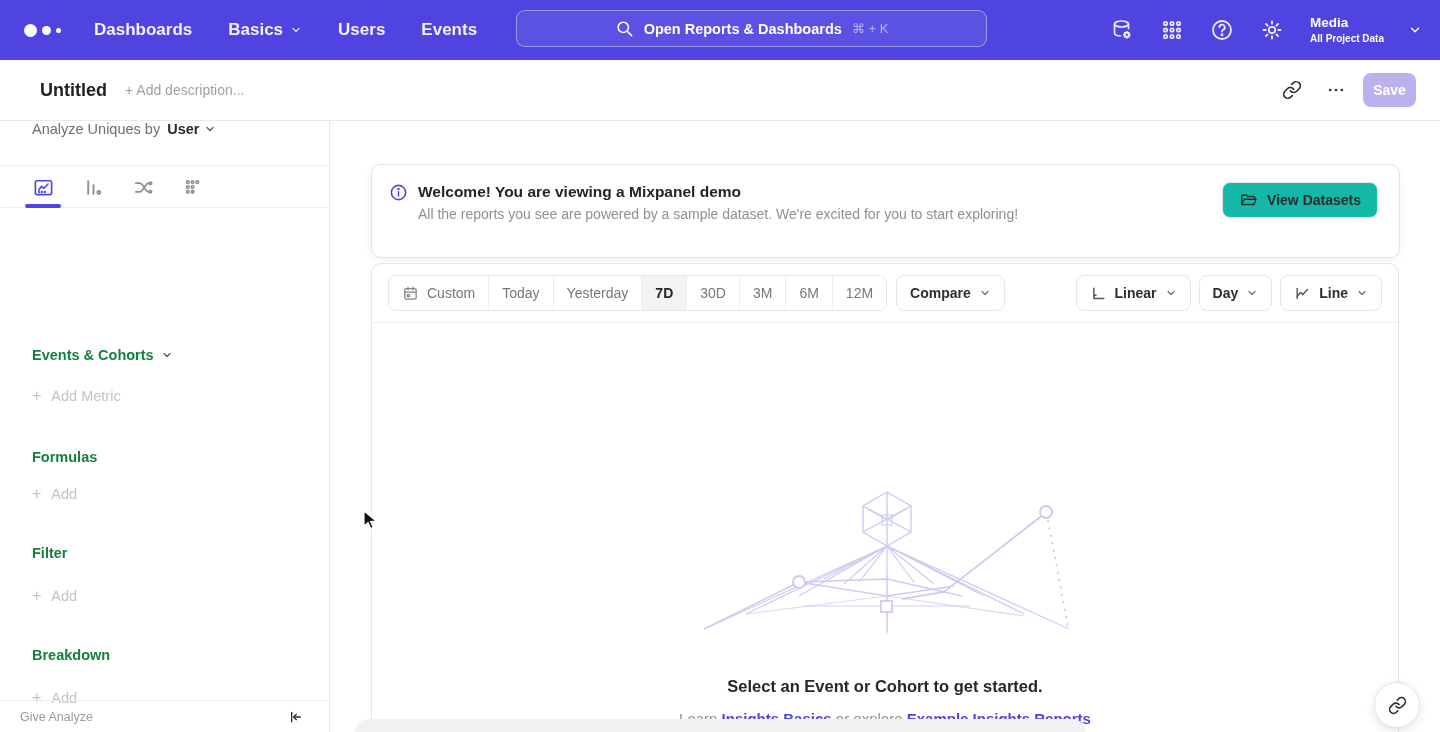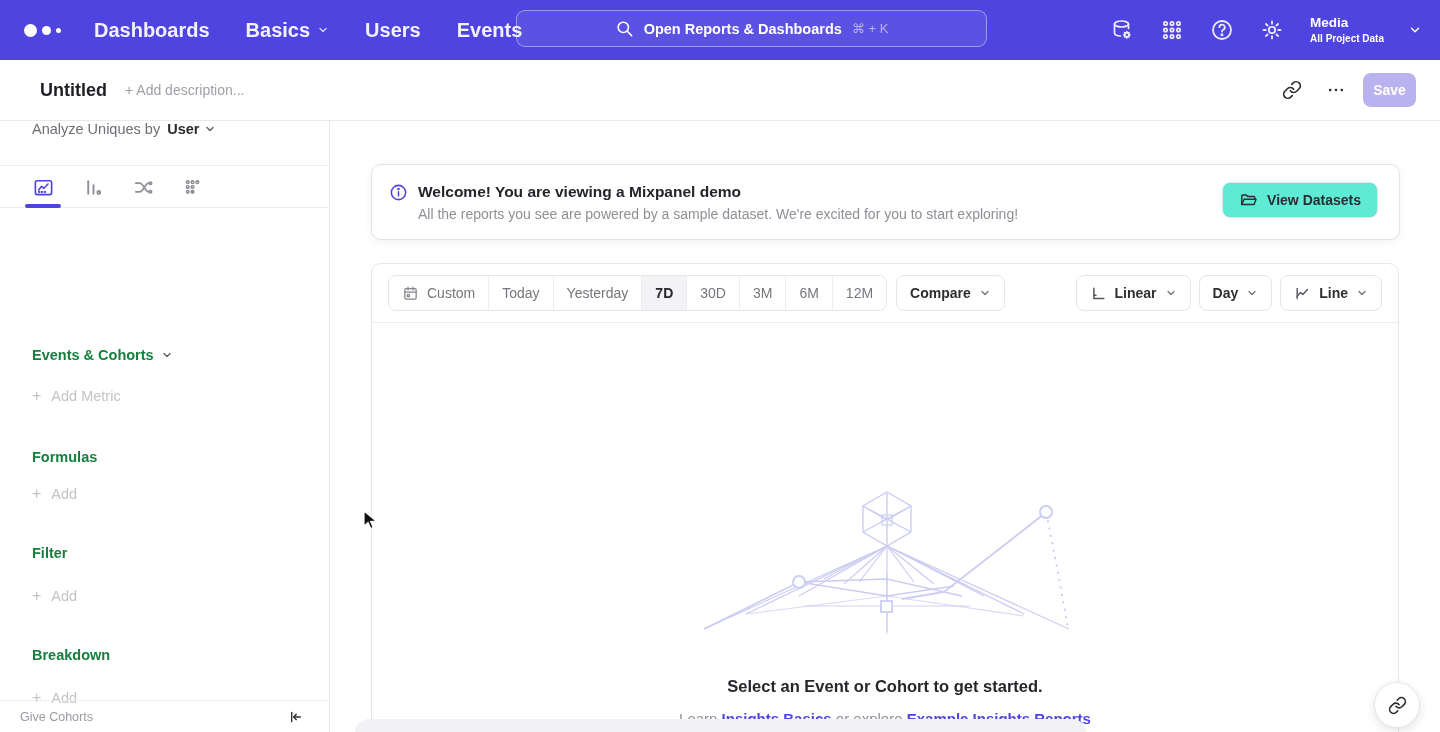--- a/index.html
+++ b/index.html
@@ -7,21 +7,21 @@
     font-family:"Liberation Sans","DejaVu Sans",sans-serif; }
   svg { display:block; }
 
   
   .topnav { position:absolute; left:0; top:0; width:1440px; height:60px;
     background:#4f44e0; display:flex; align-items:center; }
   .logo { display:flex; align-items:center; gap:5px; margin-left:24px; width:46px; }
   .logo i { background:#fff; border-radius:50%; display:block; }
   .logo .d1{width:13px;height:13px;} .logo .d2{width:9px;height:9px;} .logo .d3{width:5px;height:5px;}
   .nav-items { display:flex; align-items:center; gap:36px; margin-left:24px; }
-  .nav-item { color:#f2f1fd; font-size:20px; font-weight:600; display:flex; align-items:center; gap:7px; cursor:pointer; }
+  .nav-item { color:#f2f1fd; font-size:17px; font-weight:600; display:flex; align-items:center; gap:7px; cursor:pointer; }
   .nav-item svg { opacity:.85; }
   .global-search { position:absolute; left:516px; top:10px; width:471px; height:37px;
     border:1px solid rgba(255,255,255,.42); border-radius:9px; background:rgba(255,255,255,.07);
     display:flex; align-items:center; justify-content:center; gap:10px; color:#fff; cursor:pointer; }
   .global-search .q { font-size:14.5px; font-weight:700; }
   .global-search .kbd { font-size:13px; color:rgba(255,255,255,.55); font-weight:400; }
   .topnav-right { position:absolute; right:18px; top:0; height:60px; display:flex; align-items:center; gap:26px; color:#eceafc; }
   .tn-icon { cursor:pointer; display:flex; }
   .project-switcher { display:flex; align-items:center; gap:24px; cursor:pointer; }
   .project-name { color:#fff; font-size:13.5px; font-weight:700; line-height:17px; }
@@ -54,29 +54,29 @@
   .sb-section-title { position:absolute; left:32px; font-size:14.5px; font-weight:700; color:#15803d;
     display:flex; align-items:center; gap:7px; }
   .sb-add { position:absolute; left:32px; font-size:14.5px; color:#c3c3c8; display:flex; align-items:center; gap:10px; cursor:pointer; }
   .sb-add .plus { font-size:16px; }
   .sidebar-footer { position:absolute; left:0; bottom:0; width:100%; height:32px; border-top:1px solid #ededf0;
     display:flex; align-items:center; justify-content:space-between; padding:0 26px 0 20px; }
   .give-feedback { font-size:12.5px; color:#9a9aa0; cursor:pointer; }
   .collapse-btn { color:#2c2c31; cursor:pointer; display:flex; }
 
   
-  .banner { position:absolute; left:371px; top:164px; width:1029px; height:76px; background:#fff;
+  .banner { position:absolute; left:371px; top:164px; width:1029px; height:94px; background:#fff;
     border:1px solid #e4e4e8; border-radius:10px; box-shadow:0 2px 8px rgba(30,30,60,.06);
     display:flex; align-items:flex-start; padding:17px 20px 0 17px; }
   .banner-icon { color:#4f44e0; margin-top:1px; }
   .banner-text { margin-left:10px; }
   .banner-title { font-size:15.5px; font-weight:700; color:#24242a; line-height:20px; }
   .banner-sub { font-size:14px; color:#8f8f96; margin-top:4px; }
   .view-datasets { position:absolute; right:21px; top:17px; height:36px; padding:0 16px;
-    border:1px solid #e4e4e8; border-radius:8px; background:#5eead4; display:flex; align-items:center; gap:9px;
+    border:1px solid #e4e4e8; border-radius:8px; background:#14b8a6; display:flex; align-items:center; gap:9px;
     font-size:14px; font-weight:700; color:#2c2c31; cursor:pointer; }
 
   .panel { position:absolute; left:371px; top:263px; width:1028px; height:470px; background:#fff;
     border:1px solid #e6e6ea; border-radius:10px 10px 0 0; }
   .controls-row { position:absolute; left:0; top:0; width:100%; height:59px; border-bottom:1px solid #ededf0;
     display:flex; align-items:center; padding:0 16px; }
   .seg-group { display:flex; align-items:stretch; height:36px; border:1px solid #e6e6ea; border-radius:8px; overflow:hidden; }
   .seg { display:flex; align-items:center; gap:8px; padding:0 13px; font-size:14px; color:#76767c;
     border-right:1px solid #ededf0; cursor:pointer; background:#fff; white-space:nowrap; }
   .seg:last-child { border-right:none; }
@@ -283,21 +283,21 @@
 
   <div class="sb-section-title" style="top:526px;">
     <span>Breakdown</span>
   </div>
   <div class="sb-add" style="top:568px;">
     <span class="plus">+</span>
     <span>Add</span>
   </div>
 
   <div class="sidebar-footer">
-    <span class="give-feedback">Give Cohorts</span>
+    <span class="give-feedback">Give Analyze</span>
     <span class="collapse-btn">
       <svg width="16" height="16" viewBox="0 0 24 24" fill="none" stroke="currentColor" stroke-width="2" stroke-linecap="round" stroke-linejoin="round">
           <path d="M7 5v14"></path>
           <path d="M20 12H10.5"></path>
           <path d="M14 8l-4 4 4 4"></path>
         </svg>
     </span>
   </div>
 </div>
 

